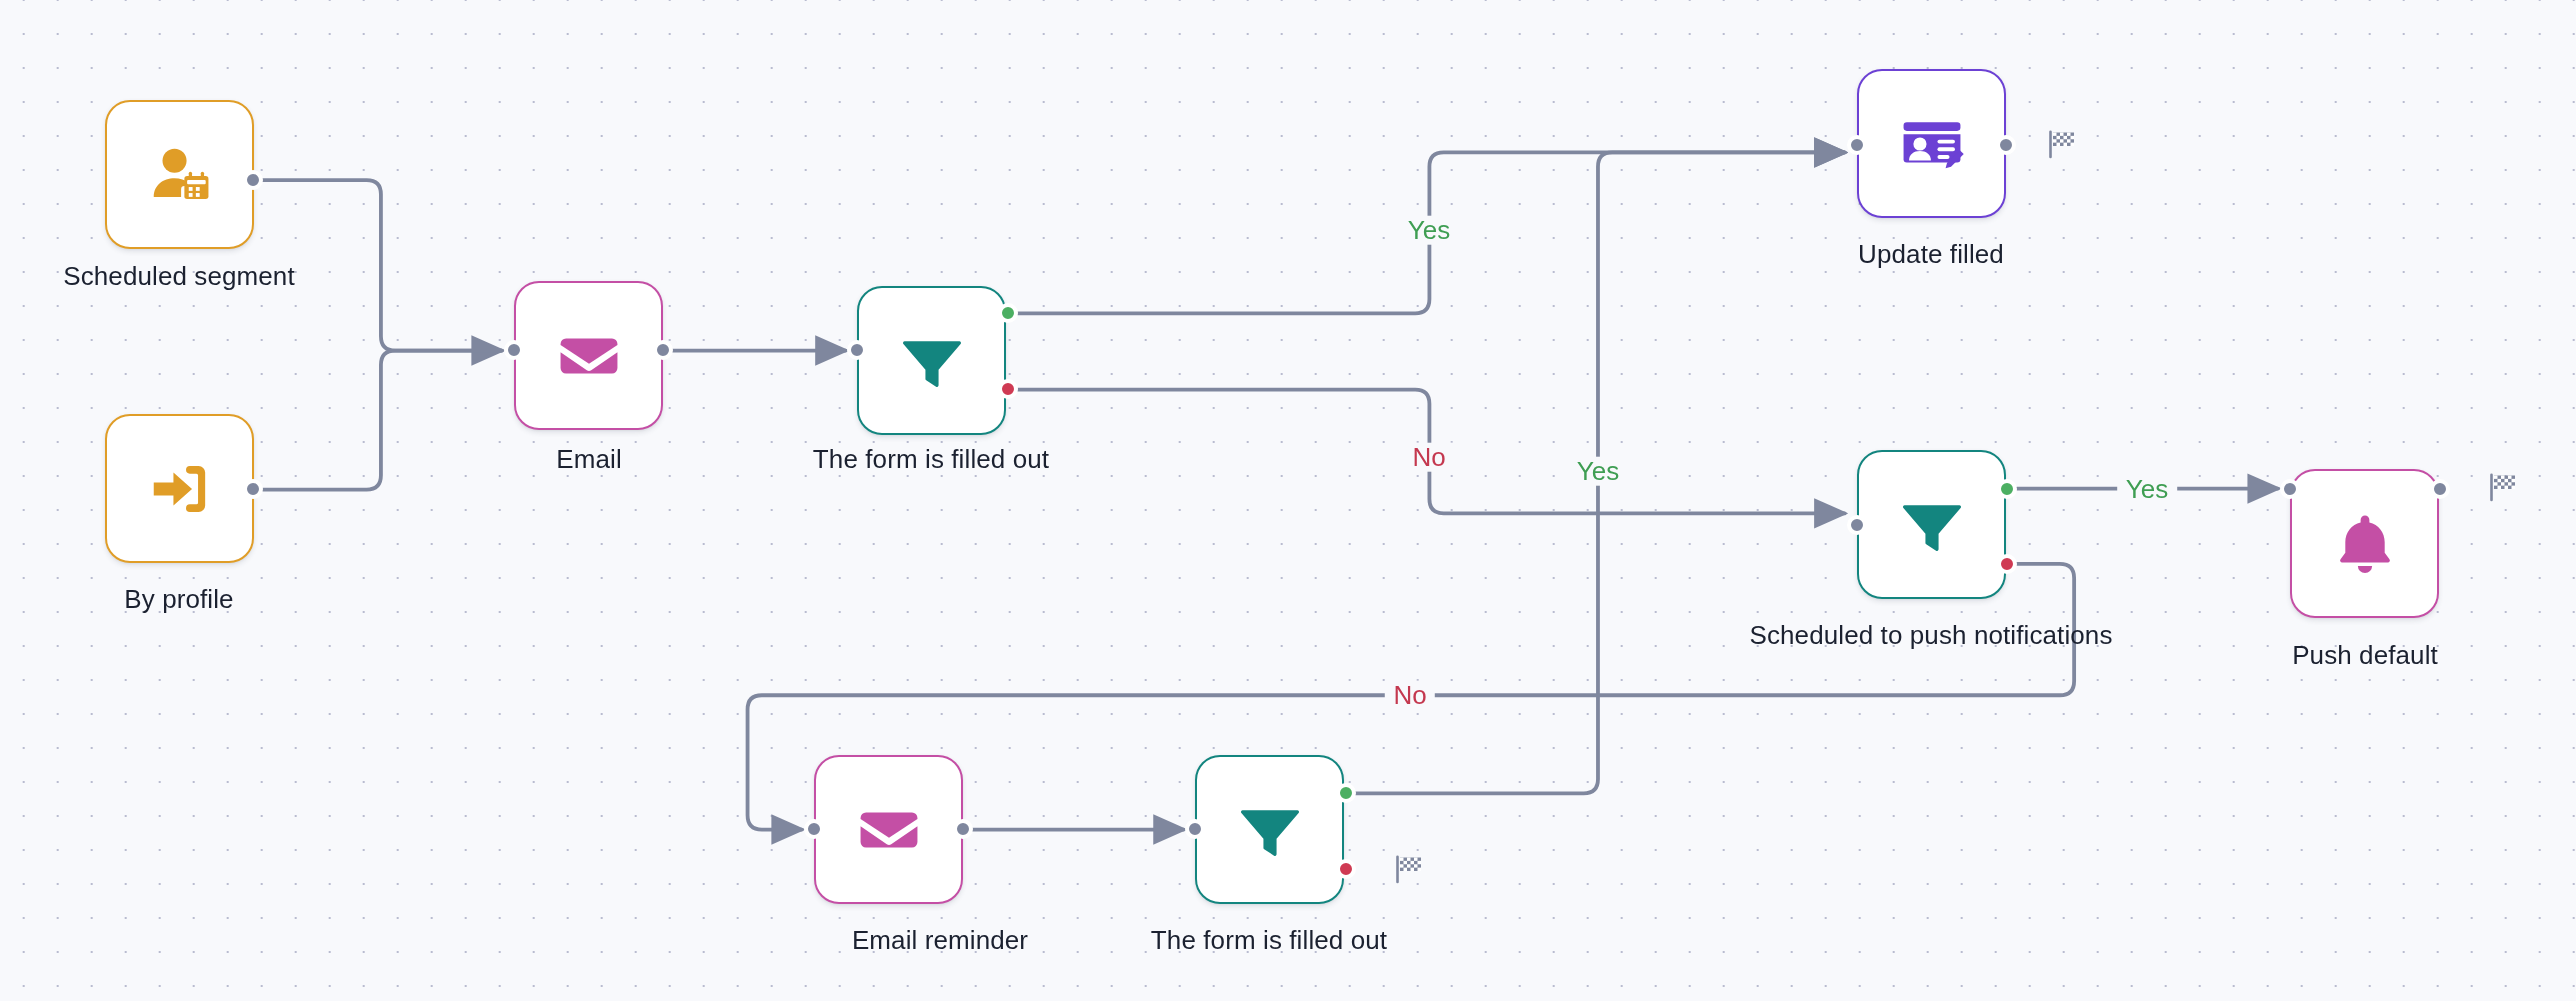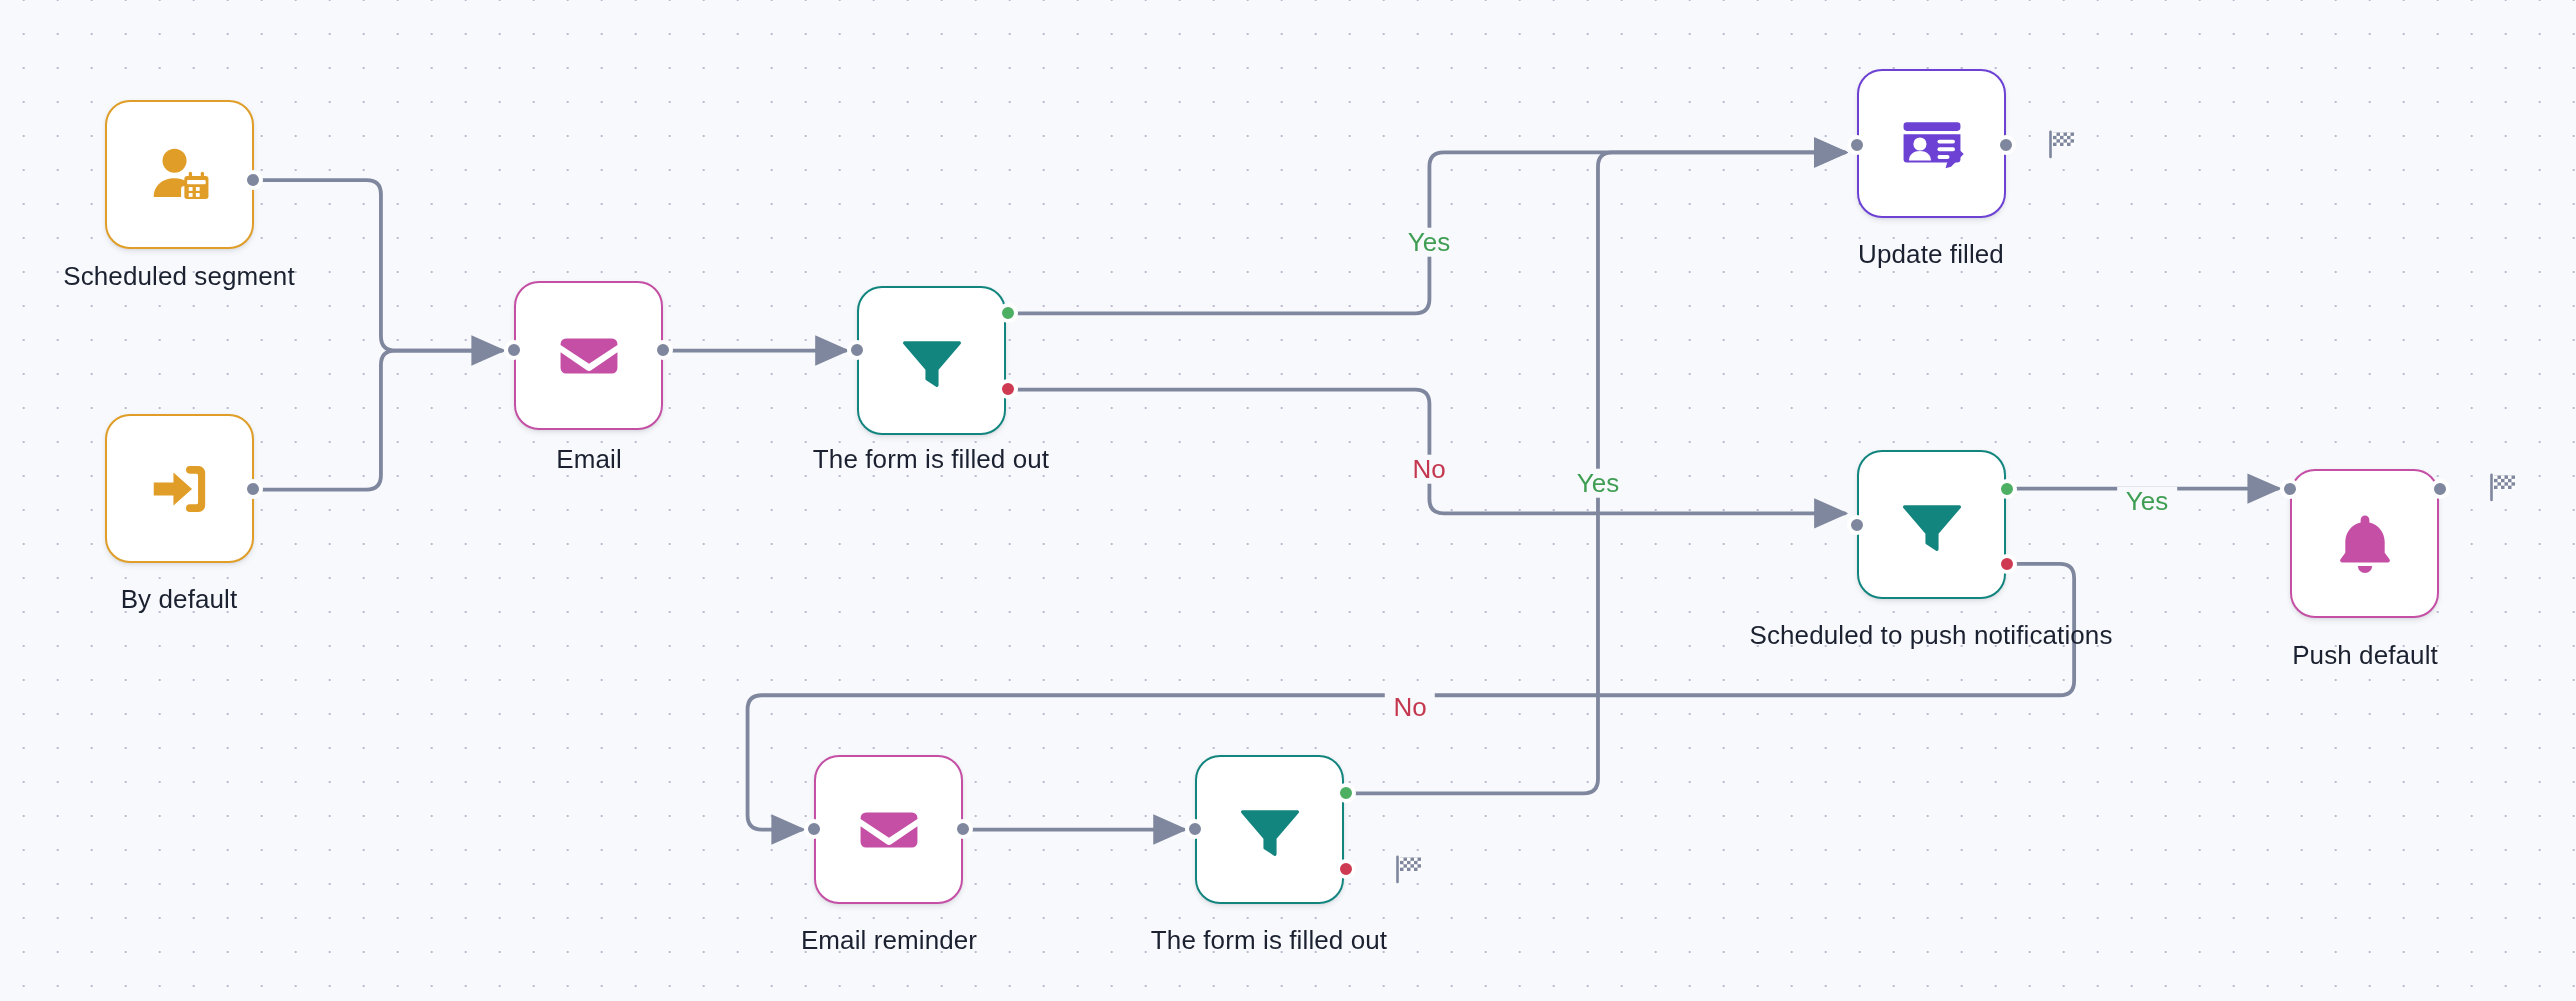--- a/index.html
+++ b/index.html
@@ -70,21 +70,20 @@
 
   .edge-label {
     position: absolute;
     font-size: 26px;
     line-height: 28.6px;
     white-space: nowrap;
     transform: translate(-50%, -50%);
     background: #f8f9fc;
     padding: 0 8.6px;
     z-index: 5;
-    margin-top: 12px;
   }
   .edge-label.yes { color: #3f9e53; }
   .edge-label.no  { color: #c4384f; }
 
   .finish-flag {
     position: absolute;
     width: 32px;
     height: 32px;
     transform: translate(-50%, -50%);
     z-index: 4;
@@ -176,27 +175,27 @@
         </svg>
       </div>
       <div class="node" style="left: 1195px; top: 755px; border-color: rgb(19, 133, 127);">
         <svg class="glyph" viewBox="0 0 64 64" fill="#13857f">
           <path d="M7 14h50a1.5 1.5 0 0 1 1.15 2.47L38 40v14.2a1.5 1.5 0 0 1-2.3 1.27l-9-5.8A1.5 1.5 0 0 1 26 48.4V40L5.85 16.47A1.5 1.5 0 0 1 7 14z"></path>
         </svg>
       </div>
     </div>
   <div id="labels-group">
       <div class="node-label" style="left: 179px; top: 261px;">Scheduled segment</div>
-      <div class="node-label" style="left: 179px; top: 584px;">By default</div>
+      <div class="node-label" style="left: 179px; top: 584px;">By profile</div>
       <div class="node-label" style="left: 589px; top: 444px;">Email</div>
       <div class="node-label" style="left: 931px; top: 444px;">The form is filled out</div>
       <div class="node-label" style="left: 1931px; top: 239px;">Update filled</div>
       <div class="node-label" style="left: 1931px; top: 620px;">Scheduled to push notifications</div>
       <div class="node-label" style="left: 2365px; top: 640px;">Push default</div>
-      <div class="node-label" style="left: 889px; top: 925px;">Email reminder</div>
+      <div class="node-label" style="left: 940px; top: 925px;">Email reminder</div>
       <div class="node-label" style="left: 1269px; top: 925px;">The form is filled out</div>
     </div>
   <div id="ports-group">
       <div class="port" style="left: 253px; top: 180px;"></div>
       <div class="port" style="left: 253px; top: 489px;"></div>
       <div class="port" style="left: 514px; top: 350px;"></div>
       <div class="port" style="left: 663px; top: 350px;"></div>
       <div class="port" style="left: 857px; top: 350px;"></div>
       <div class="port green" style="left: 1008px; top: 313px;"></div>
       <div class="port red" style="left: 1008px; top: 389px;"></div>

